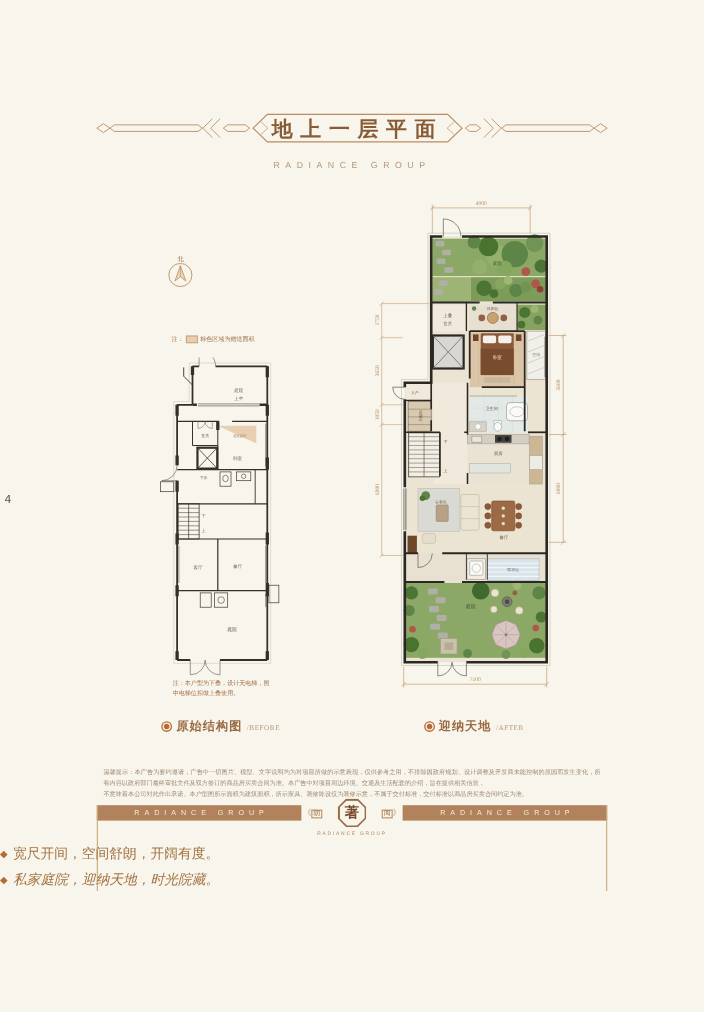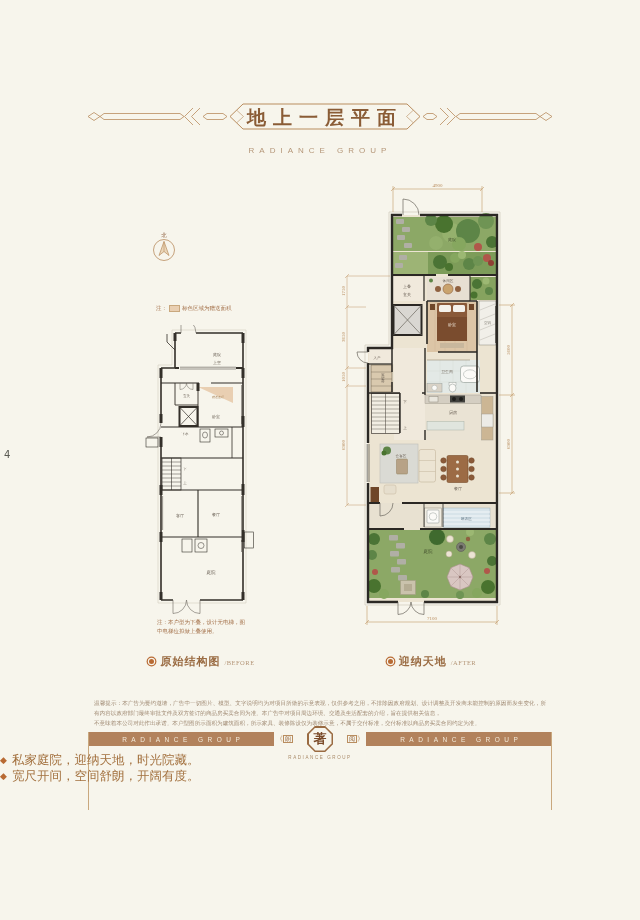--- a/index.html
+++ b/index.html
@@ -360,17 +360,17 @@
     <div class="bar">
         <span>RADIANCE GROUP</span>
       </div>
   </div>
   <div class="abs rail" style="left:88px;"></div>
   <div class="abs rail" style="right:88px;"></div>
 
   <div class="abs points-row" style="top:768px;">
     <span><span class="bl">◆</span><span>宽尺开间，空间舒朗，开阔有度。</span></span>
   </div>
-  <div class="abs points-row" style="top:752px;">
+  <div class="abs points-row" style="top:792px;font-style:italic;">
     <span><span class="bl">◆</span><span>私家庭院，迎纳天地，时光院藏。</span></span>
   </div>
 
 </div>
 
 </body></html>

